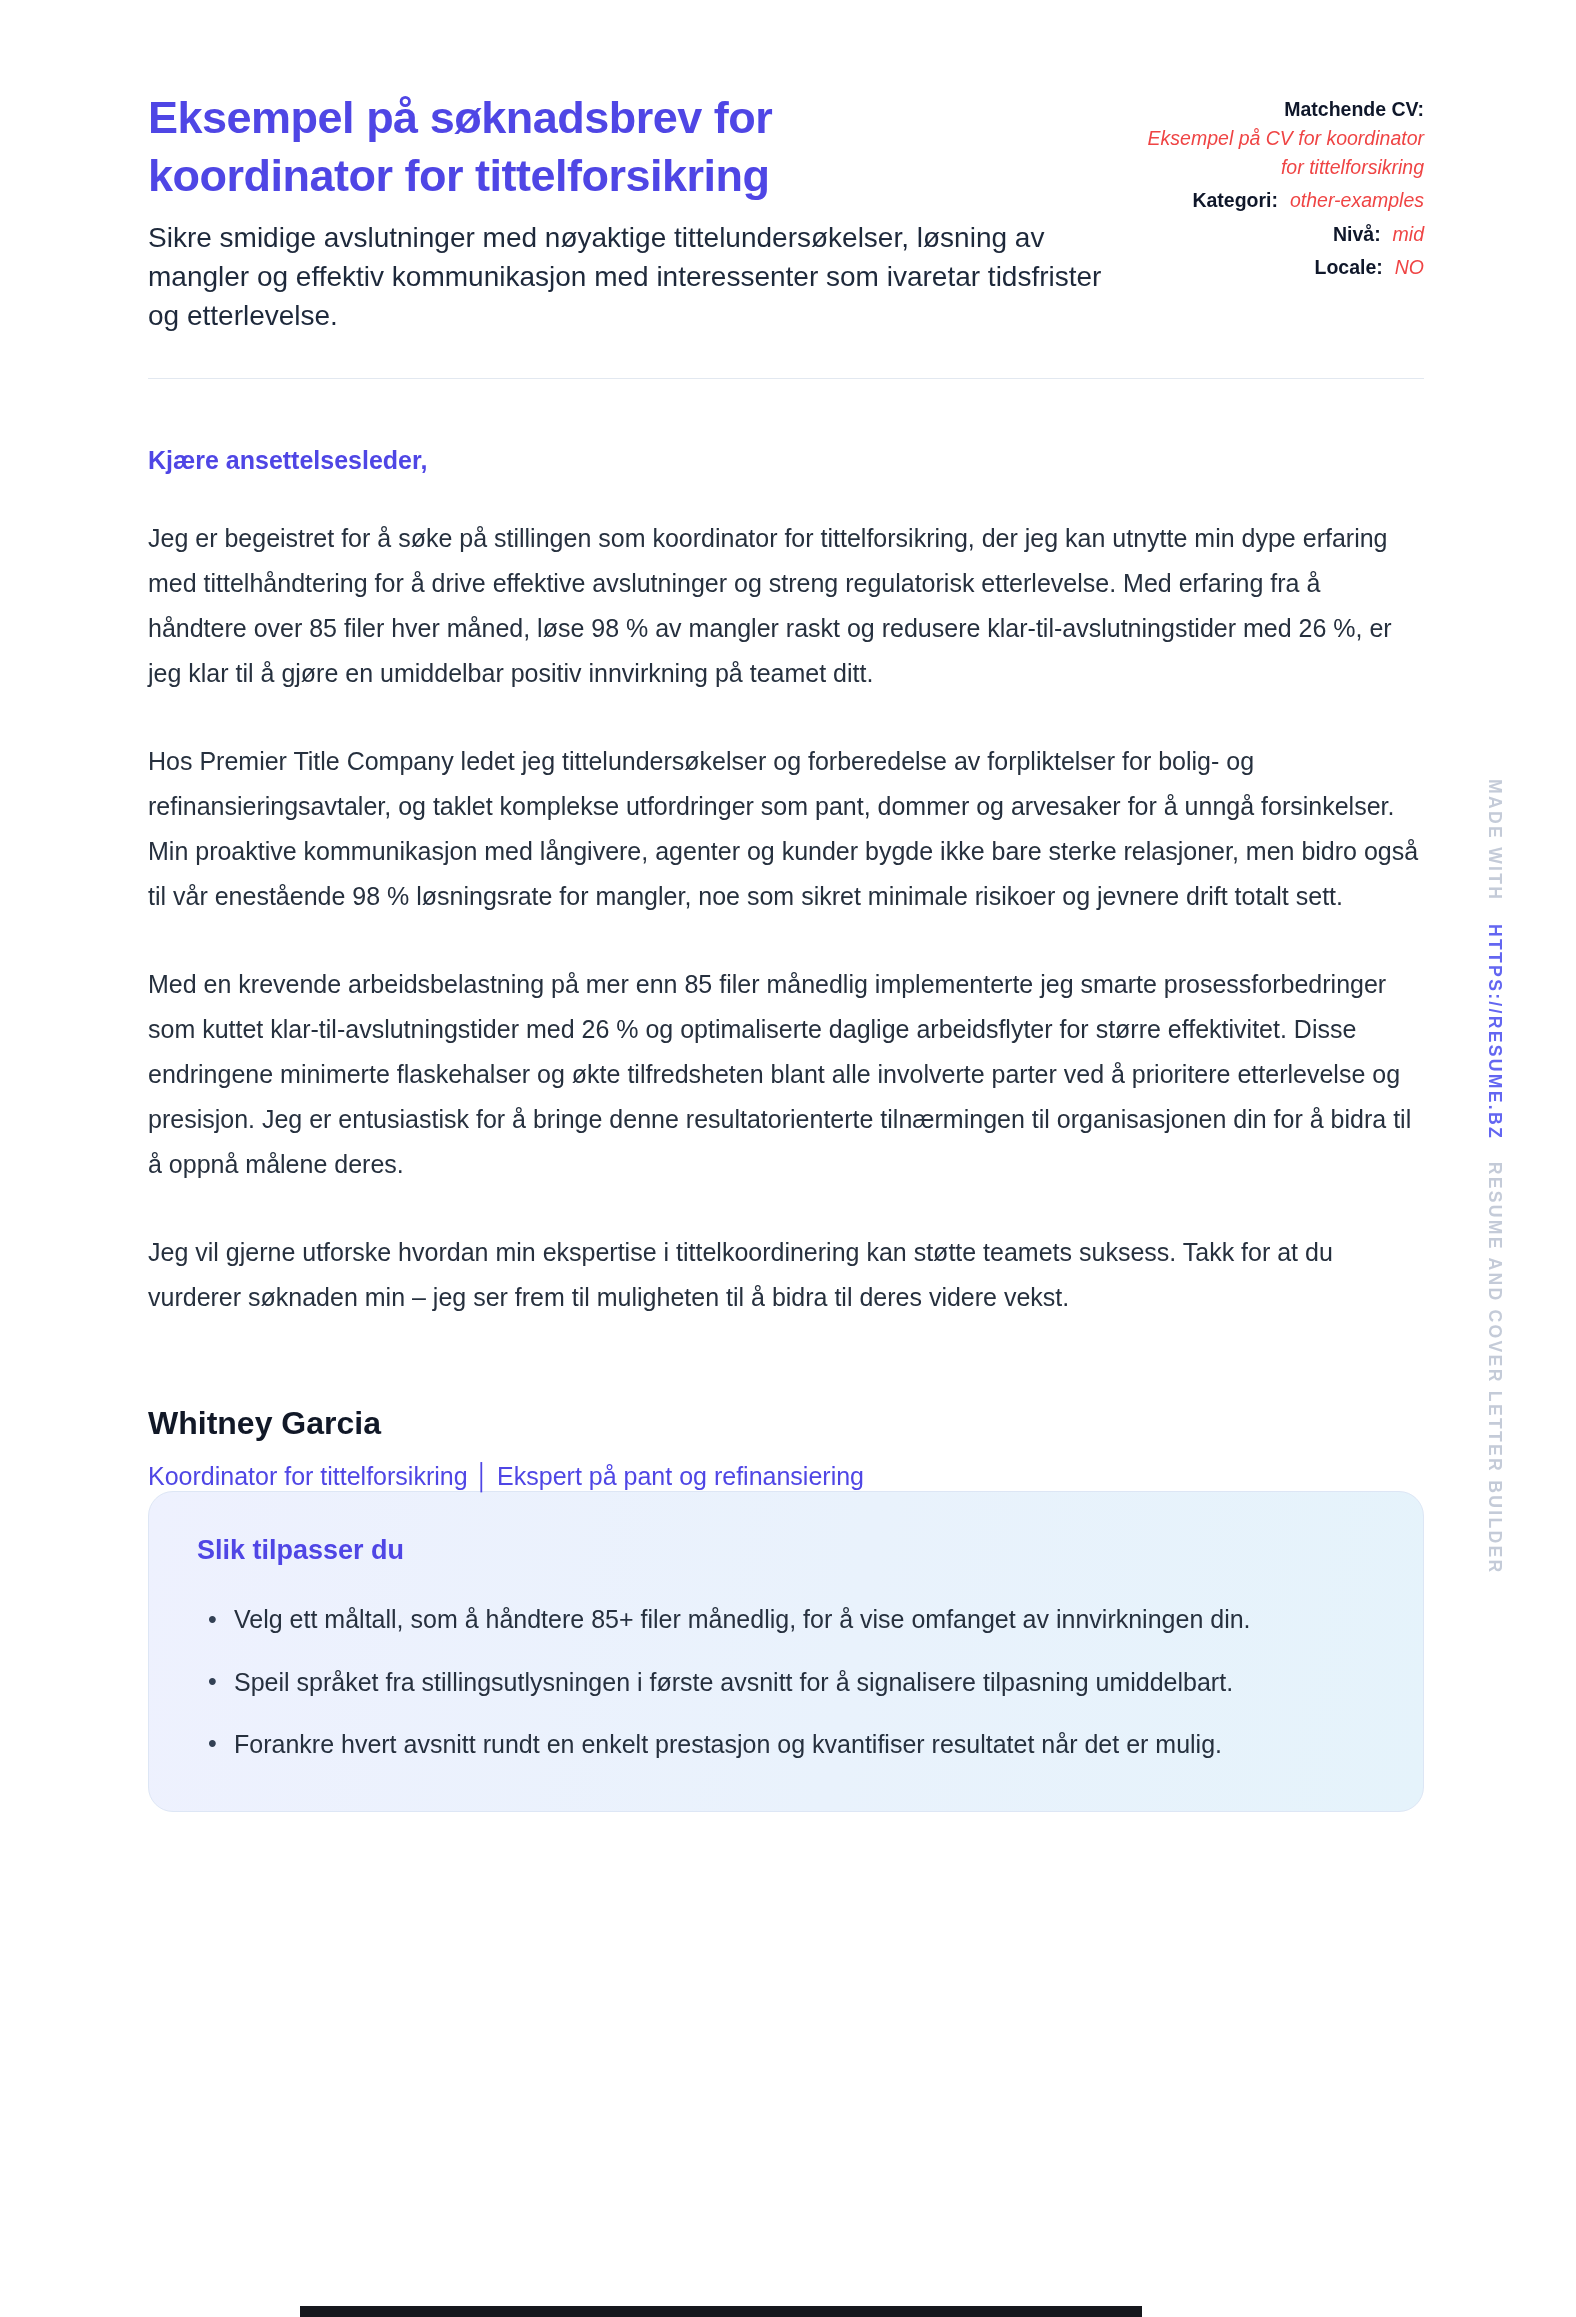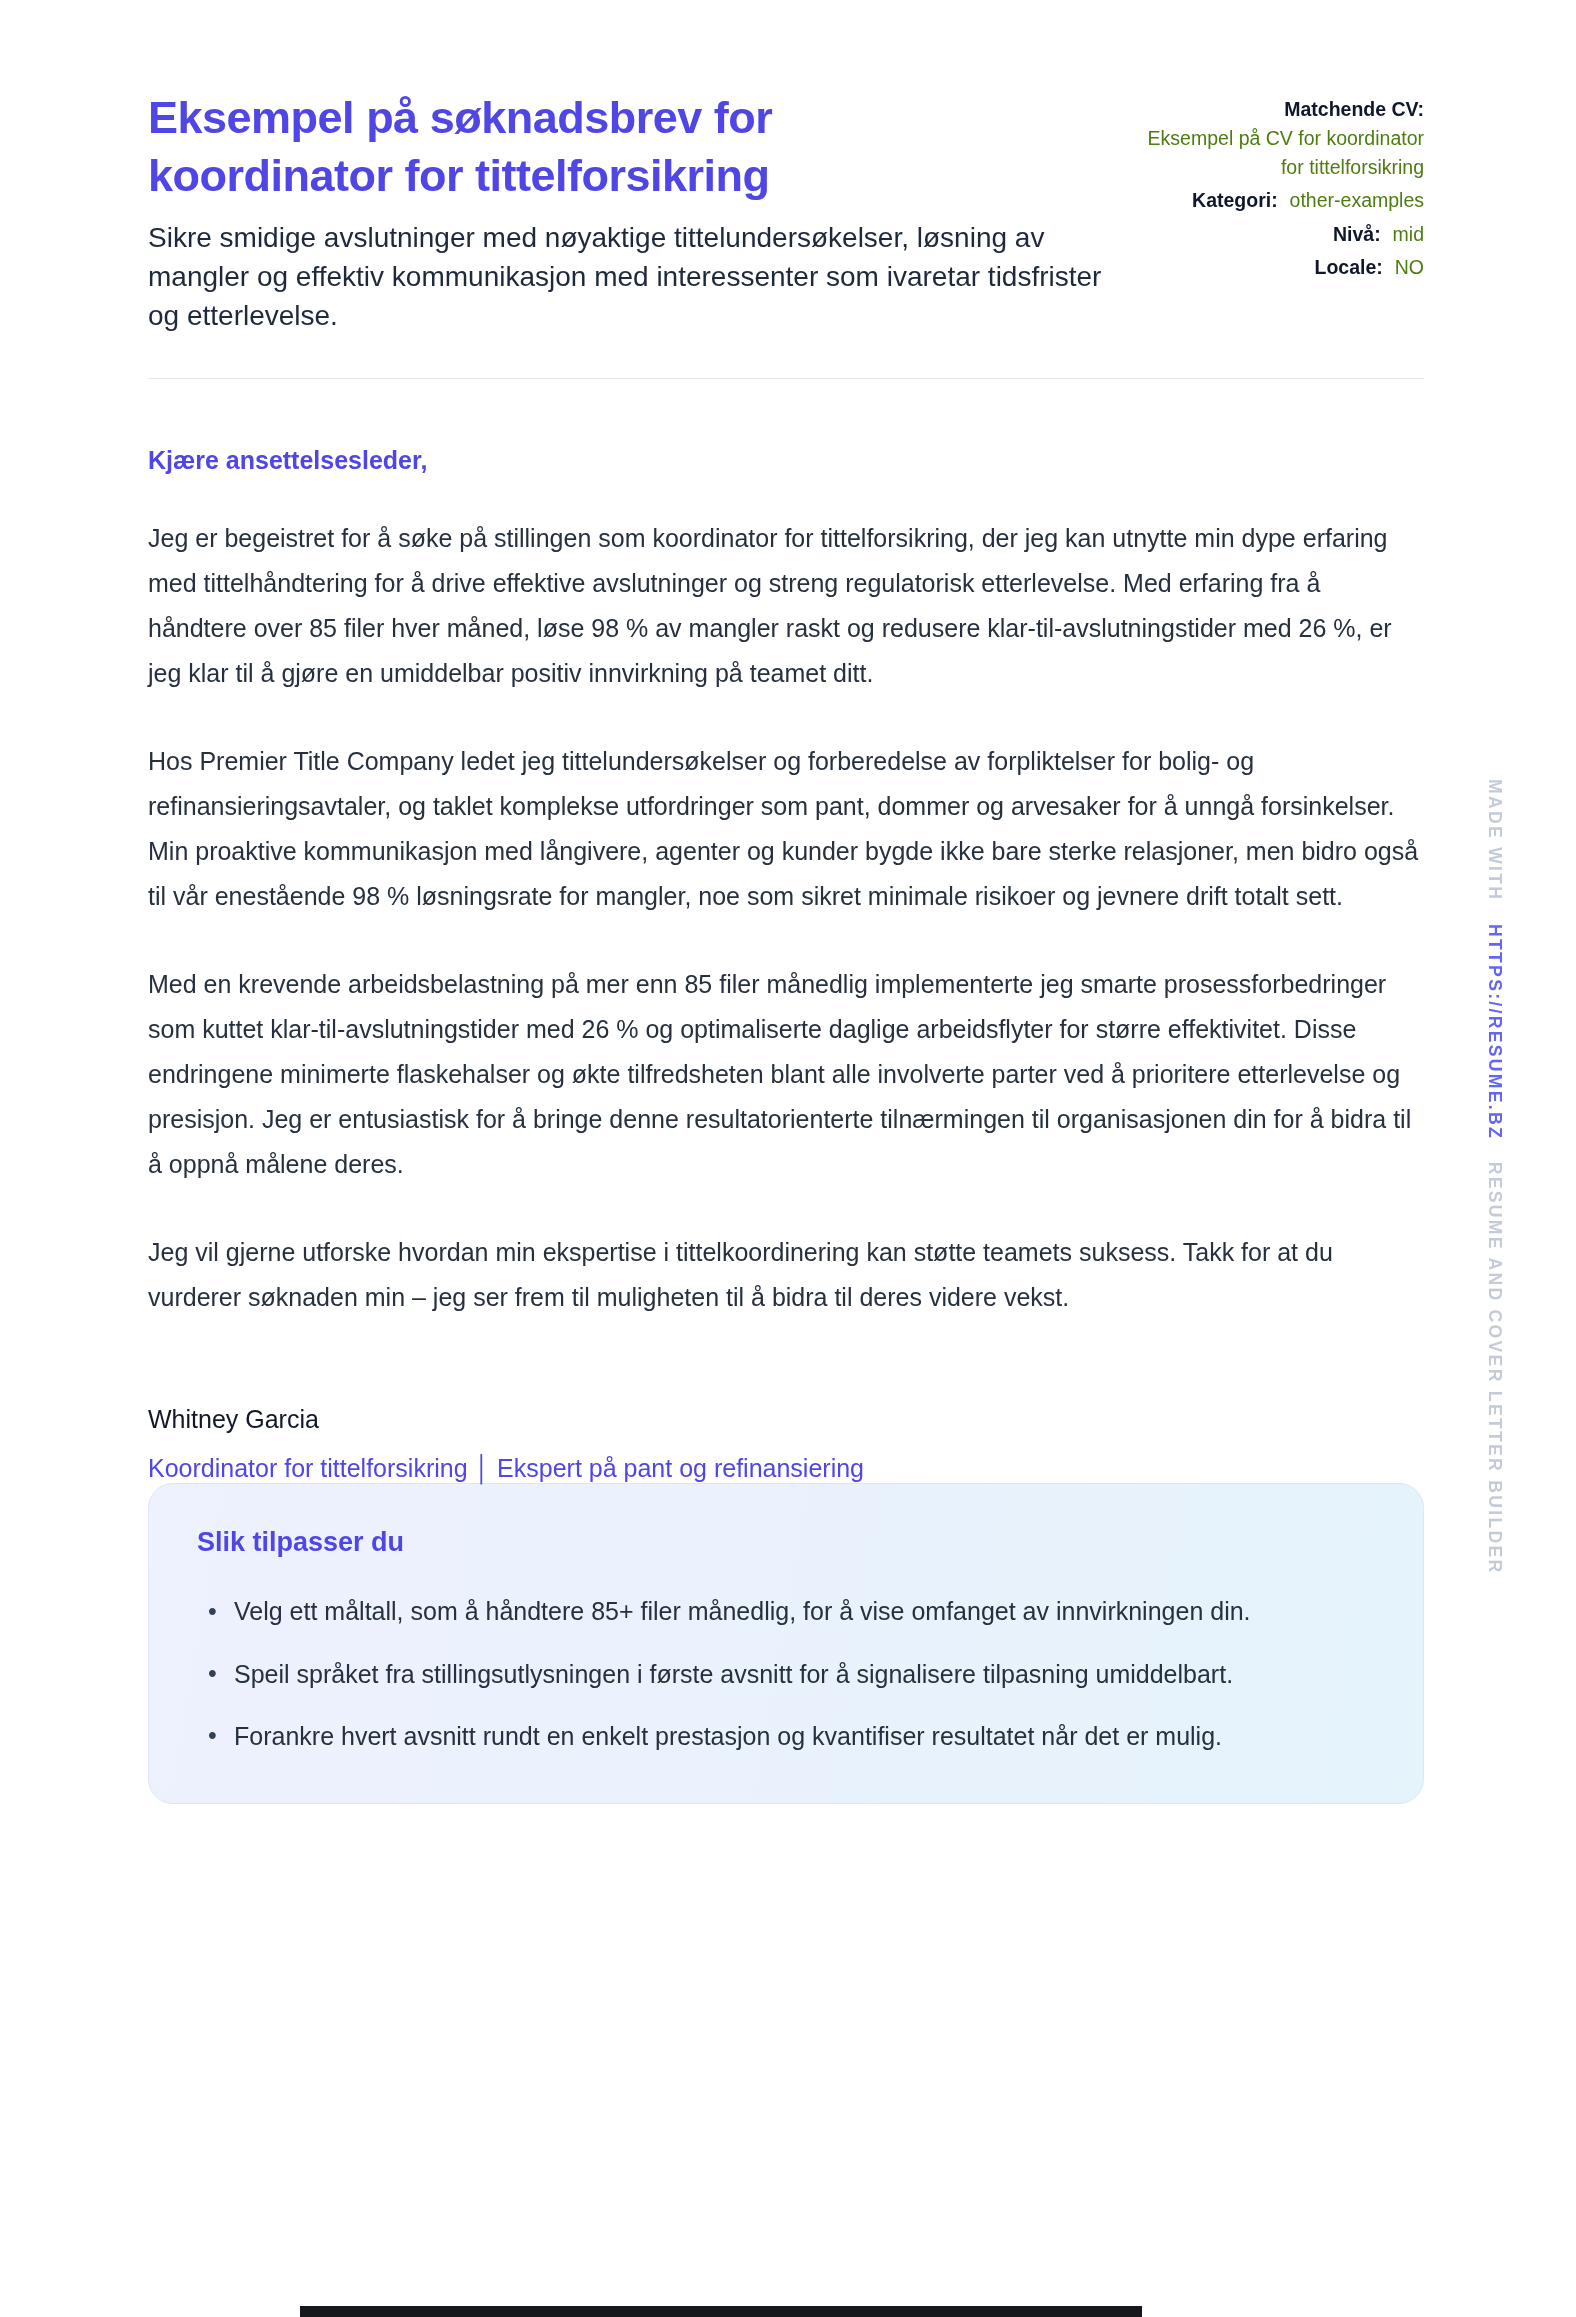--- a/index.html
+++ b/index.html
@@ -31,29 +31,29 @@
     max-width: 992px;
     font-size: 28px;
     line-height: 39px;
     font-weight: 400;
     color: #1e293b;
   }
   .meta-panel { width: 278px; flex-shrink: 0; text-align: right; font-size: 19.5px; line-height: 29px; padding-top: 5.6px; }
   .meta-row { margin-bottom: 4.6px; }
   .meta-label { font-weight: 700; color: #0f172a; margin-right: 6.5px; }
   .meta-row.stacked .meta-label { display: block; margin-right: 0; }
-  .meta-value { color: #4d7c0f; }
+  .meta-value { color: #ef4444; font-style: italic; }
 
   .divider { border: none; border-top: 1.9px solid #e2e8f0; margin: 43px 0 0; }
 
   
   .letter { margin-top: 67px; }
   .salutation { margin: 0 0 41px; font-size: 25px; font-weight: 700; color: #4f46e5; }
   .para { margin: 0 0 43px; max-width: 1285px; font-size: 25px; line-height: 45px; color: #26303e; }
-  .sig-name { margin: 85px 0 0; font-size: 25px; font-weight: 400; color: #111827; }
+  .sig-name { margin: 85px 0 0; font-size: 32px; font-weight: 700; color: #111827; }
   .sig-role { margin: 20.4px 0 0; font-size: 25px; color: #4f46e5; }
 
   
   .tips-box {
     background: linear-gradient(100deg, #eef1fe 0%, #e9f2fc 55%, #e5f3fb 100%);
     border: 0.9px solid #dde6f5;
     border-radius: 25px;
     padding: 43px 48px 46px;
   }
   .tips-heading { margin: 0; font-size: 27px; font-weight: 700; color: #4f46e5; }

